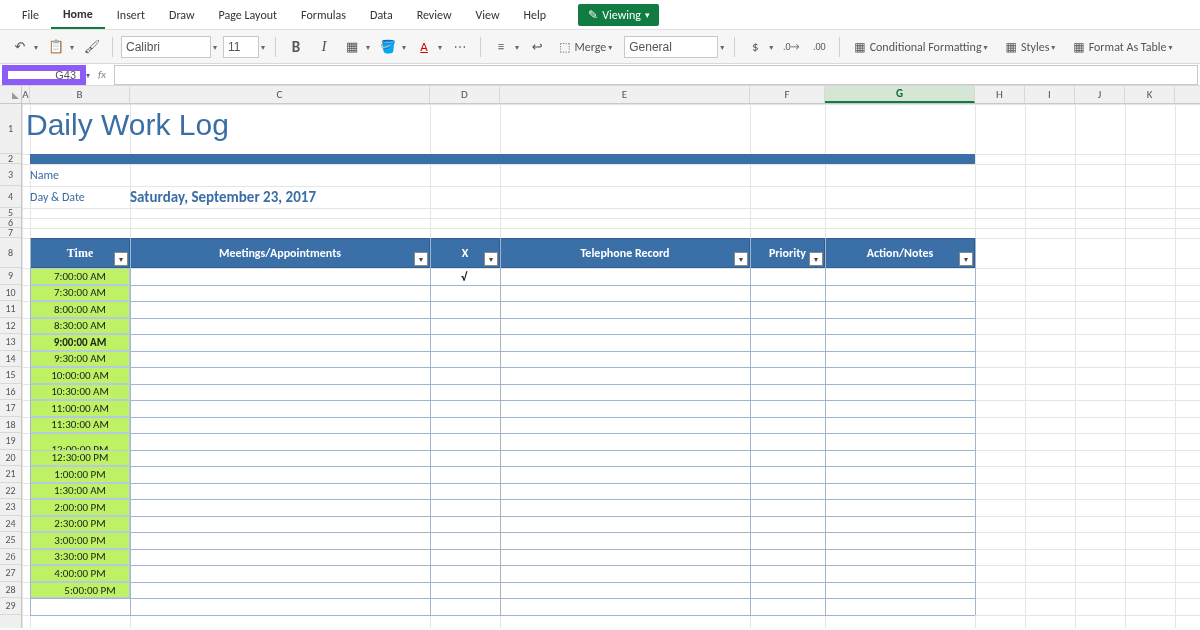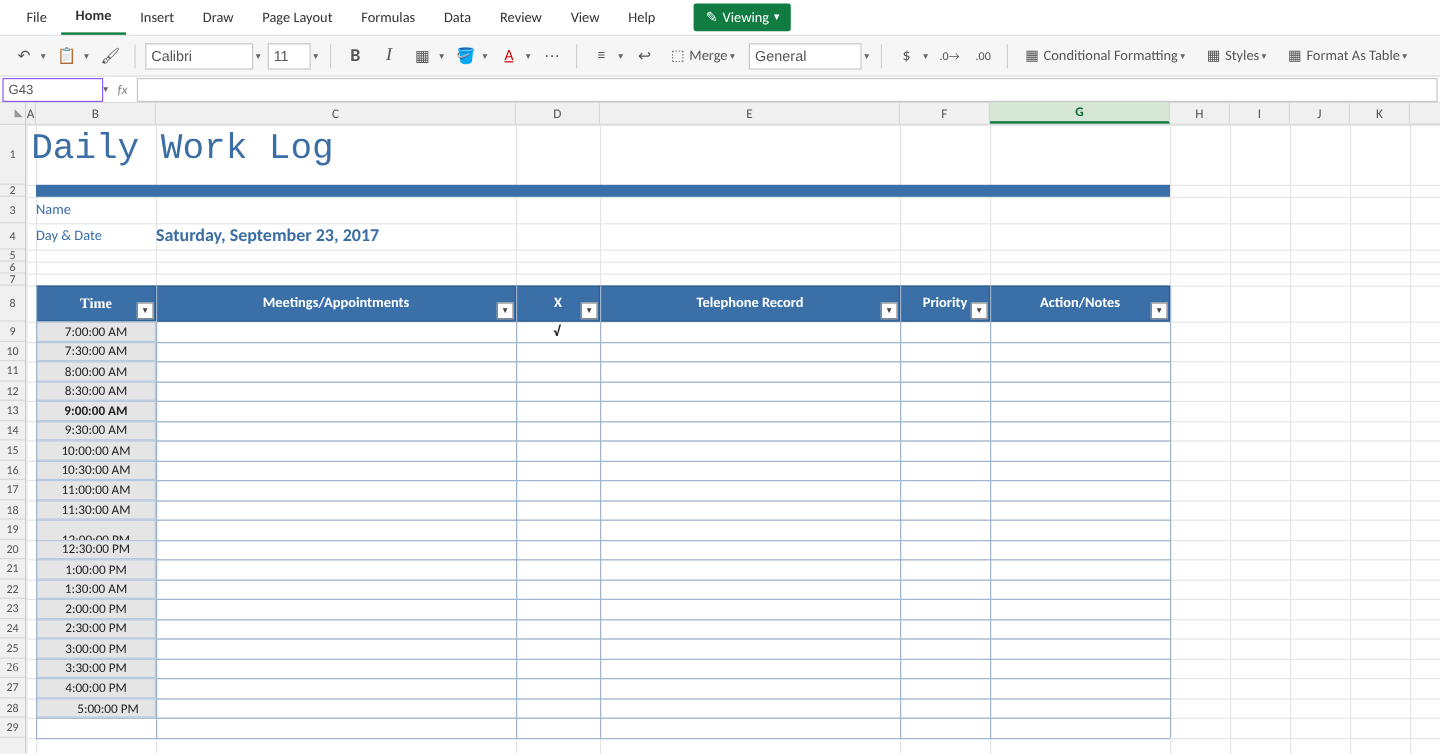--- a/index.html
+++ b/index.html
@@ -11,40 +11,40 @@
 .viewing-btn .chev { font-size:9px; }
 .toolbar { display:flex; align-items:center; height:34px; padding:0 8px; background:#f6f6f6; border-bottom:1px solid #d9d9d9; gap:4px; }
 .tool-btn { width:24px; height:24px; display:flex; align-items:center; justify-content:center; color:#555; border-radius:2px; cursor:pointer; font-size:13px;}
 .tool-sep { width:1px; height:20px; background:#d0d0d0; margin:0 4px; }
 .font-name { width:90px; height:22px; border:1px solid #c8c8c8; background:#fff; font-size:12px; padding:0 4px; color:#555;}
 .font-size { width:36px; height:22px; border:1px solid #c8c8c8; background:#fff; font-size:12px; padding:0 4px; color:#555;}
 .number-fmt { width:94px; height:22px; border:1px solid #c8c8c8; background:#fff; font-size:12px; padding:0 4px; color:#555;}
 .small-chev { font-size:8px; color:#666; margin-left:-2px; margin-right:2px;}
 .tool-text-btn { padding:0 6px; height:24px; display:flex; align-items:center; gap:4px; color:#555; cursor:pointer; white-space:nowrap;}
 .namebox-row { display:flex; align-items:center; height:22px; border-bottom:1px solid #d9d9d9; background:#fff; }
-.namebox { width:84px; height:20px; border:1px solid #8b5cf6; margin:1px 2px; font-size:11px; padding:0 4px; color:#555;}
+.namebox { width:84px; height:20px; border:6px solid #8b5cf6; margin:1px 2px; font-size:11px; padding:0 4px; color:#555;text-align:right;}
 .fx { font-style:italic; color:#888; font-size:11px; padding:0 6px; }
 .fx-input { flex:1; height:20px; border:1px solid #c8c8c8; margin:1px 2px; background:#fff;}
 .col-headers { display:flex; height:18px; background:#f0f0f0; border-bottom:1px solid #c8c8c8; }
 .corner { width:22px; border-right:1px solid #c8c8c8; background:#f0f0f0; display:flex; align-items:center; justify-content:flex-end; color:#999; font-size:9px; padding-right:2px;}
 .ch { border-right:1px solid #d8d8d8; display:flex; align-items:center; justify-content:center; font-size:11px; color:#555; background:#f0f0f0;}
 .ch.sel { background:#d5e6d5; border-bottom:2px solid #107c41; color:#0a6b34; font-weight:600;}
 .grid-area { display:flex; height:524px; }
 .row-headers { width:22px; background:#f0f0f0; border-right:1px solid #c8c8c8; }
 .rh { height:16px; border-bottom:1px solid #d8d8d8; display:flex; align-items:center; justify-content:center; font-size:10px; color:#555;}
 .sheet { position:relative; flex:1; background:#fff; }
 .gridlines-v { position:absolute; top:0; bottom:0; width:1px; background:#e5e5e5; }
 .gridlines-h { position:absolute; left:0; right:0; height:1px; background:#e5e5e5; }
-.title-text { position:absolute; left:4px; top:4px; font-size:30px; color:#3b6ea5; font-family:Liberation Mono, monospace; }
+.title-text { position:absolute; left:4px; top:4px; font-size:30px; color:#3b6ea5; font-family:Liberation Sans, sans-serif; }
 .blue-bar { position:absolute; background:#3a6fa8; }
 .label-text { position:absolute; color:#3b6ea5; font-size:12px; font-family:Calibri,sans-serif; }
 .date-text { position:absolute; color:#3b6ea5; font-size:15px; font-weight:600; font-family:Calibri,sans-serif; }
 .hdr-row { position:absolute; background:#3a6fa8; color:#fff; display:flex; align-items:center; justify-content:center; font-size:12px; font-weight:600; border:1px solid #2e5d8f;}
 .dd-btn { position:absolute; width:14px; height:14px; background:#fff; border:1px solid #888; display:flex; align-items:center; justify-content:center; font-size:8px; color:#444; cursor:pointer;}
-.time-cell { position:absolute; border:1px solid #b7c9df; background:#e5e5e5; display:flex; align-items:center; justify-content:center; font-size:11px; color:#222;}
+.time-cell { position:absolute; border:1px solid #b7c9df; background:#bef264; display:flex; align-items:center; justify-content:center; font-size:11px; color:#222;}
 .table-border { position:absolute; border:1px solid #a0b5ce; }
 .checkmark{ position:absolute; font-size:12px; font-weight:bold; color:#222; }
 </style>
 </head>
 <body>
 
 <div class="menubar" id="menubar">
     <div class="tab">File</div>
     <div class="tab active">Home</div>
     <div class="tab">Insert</div>

